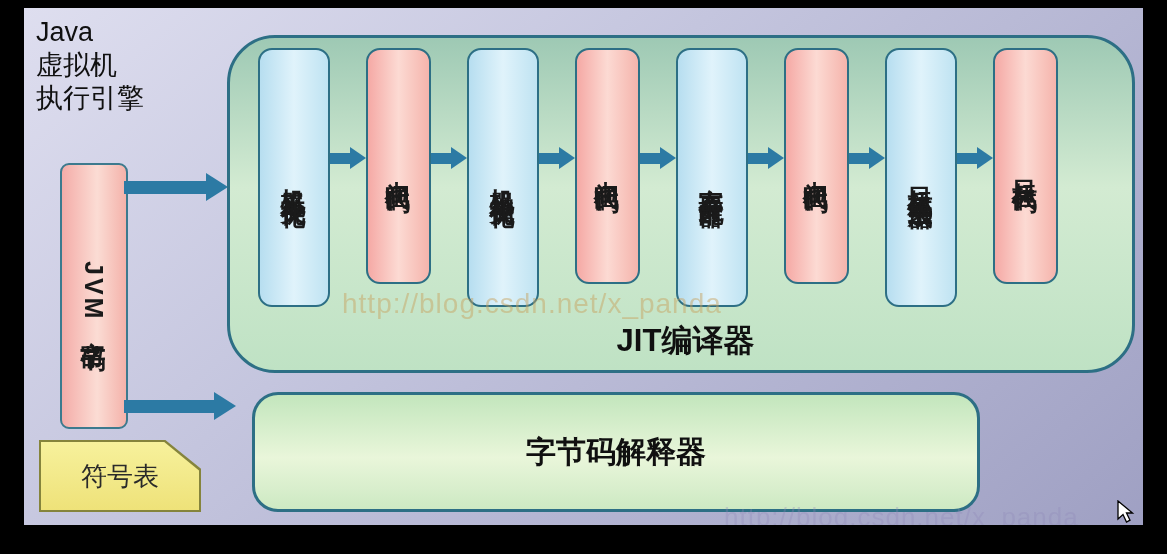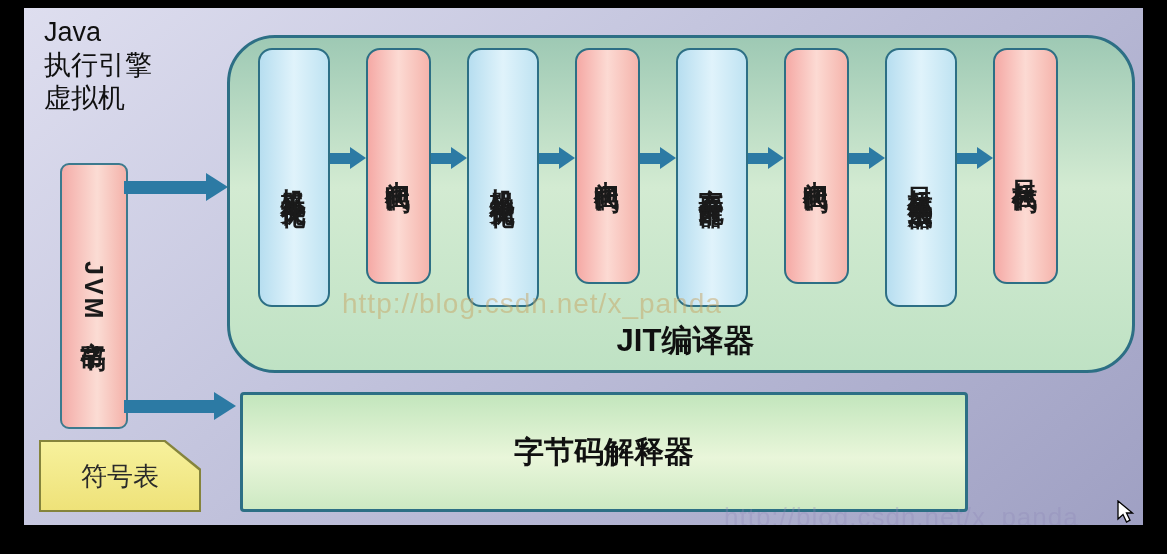--- a/index.html
+++ b/index.html
@@ -6,21 +6,21 @@
   body { width:1167px; height:554px; font-family:"Liberation Sans", sans-serif; position:relative; overflow:hidden; }
 
   .frame { position:absolute; inset:0; background:#000; }
 
   .content {
     position:absolute; left:24px; top:8px; width:1119px; height:517px;
     background:linear-gradient(140deg, #dedeef 0%, #c4c5de 40%, #9fa0c3 100%);
     overflow:hidden;
   }
 
-  .title { position:absolute; left:20px; top:8px; font-size:27px; line-height:1.22; color:#101010; font-weight:500; }
+  .title { position:absolute; left:12px; top:8px; font-size:27px; line-height:1.22; color:#101010; font-weight:500; }
 
   .vtext {
     writing-mode:vertical-rl; text-orientation:mixed;
     font-size:25px; font-weight:600; color:#1a1a1a; letter-spacing:3px;
   }
 
   .jvm-box {
     position:absolute; left:36px; top:155px; width:64px; height:262px;
     border:2px solid #3c7a8e; border-radius:9px;
     background:linear-gradient(90deg, #f4aca8 0%, #fbdcd4 55%, #f4b2aa 100%);
@@ -46,22 +46,22 @@
   }
   .stage.blue  { width:68px; height:255px; background:linear-gradient(90deg, #b7def0 0%, #e0f3fb 50%, #bfe3f2 100%); }
   .stage.pink  { width:61px; height:232px; background:linear-gradient(90deg, #f5a9a5 0%, #fcdad3 50%, #f5b4ac 100%); }
   .flow-arrow { width:36px; margin-top:99px; display:flex; align-items:center; flex:0 0 auto; }
   .flow-arrow .shaft { flex:1; height:11px; background:var(--accent, #2c7aa4); }
   .flow-arrow .head { width:0; height:0; border-left:16px solid var(--accent, #2c7aa4); border-top:11px solid transparent; border-bottom:11px solid transparent; }
 
   .jit-label { position:absolute; left:9px; right:0; bottom:8px; text-align:center; font-size:31px; font-weight:600; color:#101010; }
 
   .interpreter {
-    position:absolute; left:216px; top:384px; width:722px; height:114px;
-    border:3px solid #2d6f85; border-radius:4px;
+    position:absolute; left:228px; top:384px; width:722px; height:114px;
+    border:3px solid #2d6f85; border-radius:26px;
     background:linear-gradient(180deg, #c3e6bd 0%, #e9f6da 55%, #cdе9c3 100%);
     background:linear-gradient(180deg, #c3e6bd 0%, #e9f6da 55%, #cde9c3 100%);
     display:flex; align-items:center; justify-content:center;
   }
   .interpreter .lbl { font-size:30px; font-weight:600; color:#101010; }
 
   .symbol { position:absolute; left:15px; top:432px; width:162px; height:72px; }
   .symbol .outer { position:absolute; inset:0; background:#85843c; clip-path:polygon(0 0, 78% 0, 100% 40%, 100% 100%, 0 100%); }
   .symbol .inner {
     position:absolute; inset:2px; clip-path:polygon(0 0, 78% 0, 100% 42%, 100% 100%, 0 100%);
@@ -83,22 +83,22 @@
   .cursor { position:absolute; left:1116px; top:500px; width:20px; height:24px; }
 </style>
 </head>
 <body>
 
 <div class="frame">
   <div class="content">
 
     <div class="title">
       <div>Java</div>
+      <div>虚拟机</div>
       <div>执行引擎</div>
-      <div>虚拟机</div>
     </div>
 
     <div class="jvm-box">
       <span class="vtext">JVM字节码</span>
     </div>
 
     <div class="arrow arrow-jit">
       <span class="shaft"></span>
       <span class="head"></span>
     </div>

